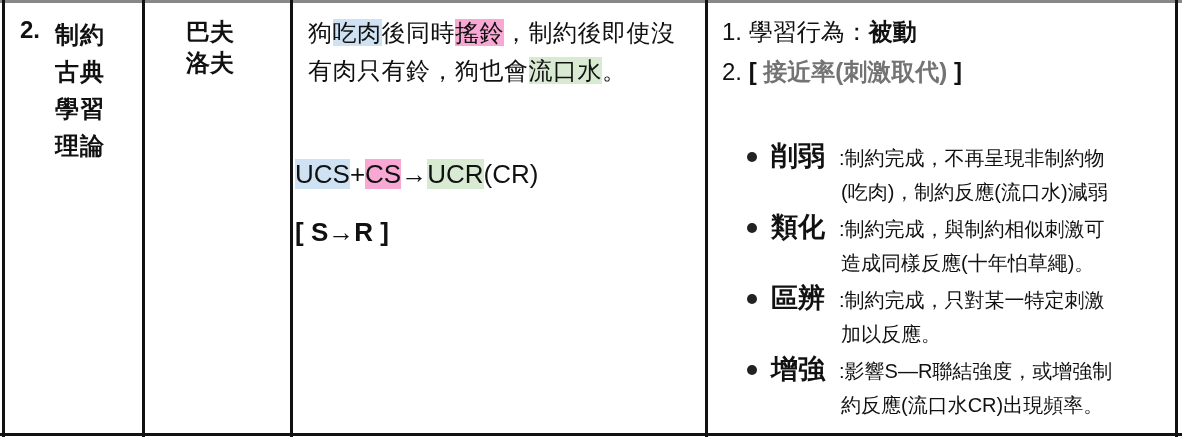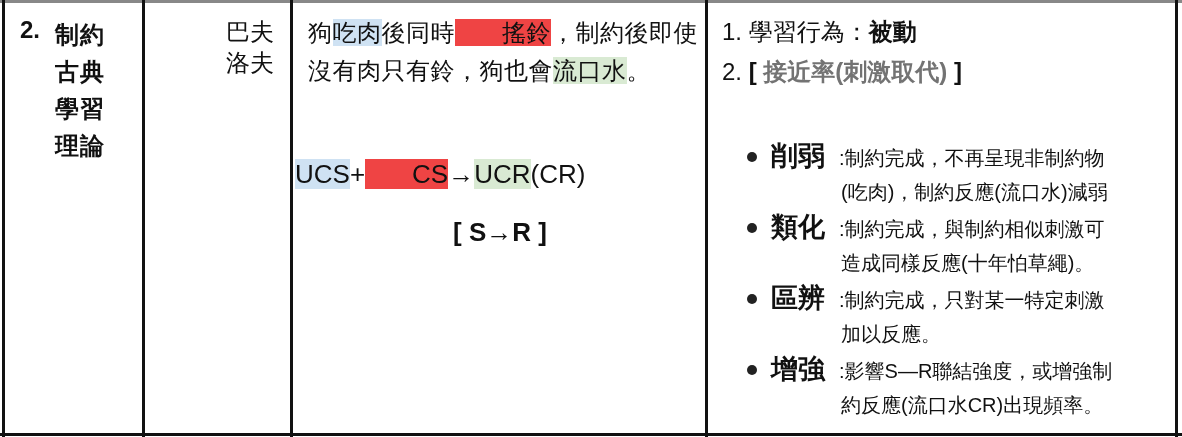--- a/index.html
+++ b/index.html
@@ -14,31 +14,31 @@
     .vline { position: absolute; top: 0; width: 3px; height: 437px; background: #111; }
     .hline { position: absolute; left: 0; top: 433px; width: 1182px; height: 3px; background: #111; }
     .cell { position: absolute; top: 0; height: 434px; box-sizing: border-box; }
 
     
     .c1 { left: 5px; width: 137px; }
     .c1 .num { position: absolute; left: 15px; top: 16px; font-size: 24px; font-weight: bold; }
     .c1 .title { position: absolute; left: 50px; top: 16px; width: 64px; font-size: 24px; font-weight: bold; line-height: 37px; letter-spacing: 1px; }
 
     
-    .c2 { left: 146px; width: 128px; text-align: right; }
+    .c2 { left: 146px; width: 128px; text-align: center; font-weight: bold; }
     .c2 .name { margin-top: 16px; font-size: 24px; line-height: 31px; }
 
     
     .c3 { left: 295px; width: 410px; }
     .c3 .desc { position: absolute; left: 13px; top: 14px; width: 390px; font-size: 24px; line-height: 38px; letter-spacing: 0.5px; }
     .hl-blue { background: #cfe2f3; }
-    .hl-red { background: #ef4444; padding-left: 47px; }
+    .hl-red { background: #f9a8d4; }
     .hl-green { background: #d9ead3; }
     .c3 .formula { position: absolute; left: 0; top: 154px; width: 410px; font-size: 26px; line-height: 40px; }
-    .c3 .sr { position: absolute; left: 0; top: 212px; width: 410px; text-align: center; font-size: 26px; font-weight: bold; line-height: 40px; }
+    .c3 .sr { position: absolute; left: 0; top: 212px; width: 410px; font-size: 26px; font-weight: bold; line-height: 40px; }
 
     
     .c4 { left: 709px; width: 466px; }
     .c4 .line { position: absolute; left: 13px; font-size: 24px; line-height: 32px; white-space: nowrap; }
     .c4 .l1 { top: 16px; }
     .c4 .l2 { top: 56px; }
     .c4 .l3 { top: 95px; }
     .bold { font-weight: bold; }
     .red { color: #737373; font-weight: bold; }
     .bullet-item { position: absolute; left: 38px; width: 420px; }

